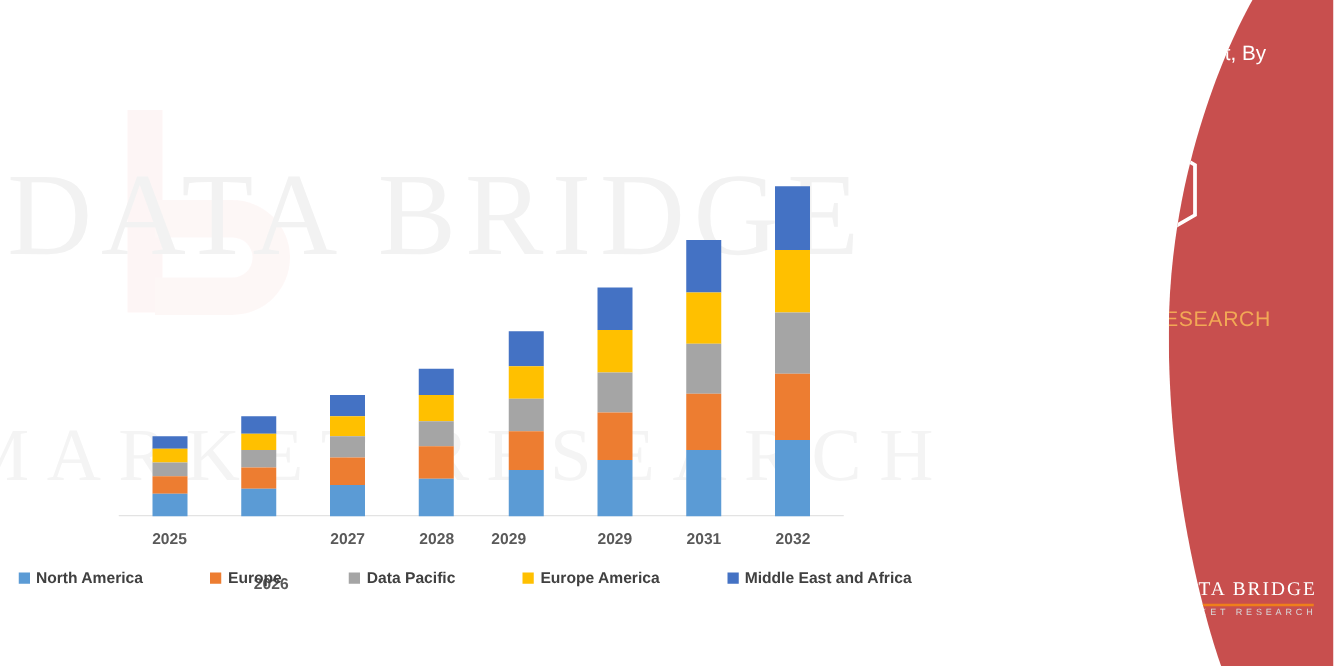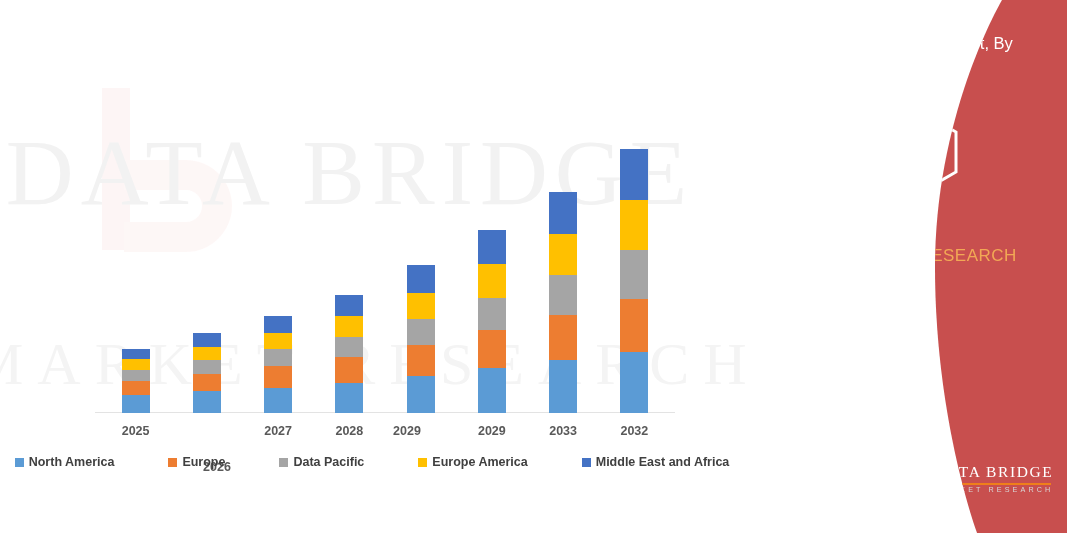--- a/index.html
+++ b/index.html
@@ -213,21 +213,21 @@
       </div>
     </div>
 
   <div class="xlabels" id="xlabels">
       <div class="xlabel" style="left: 5.625px;">2025</div>
       <div class="xlabel" style="left: 87px; margin-top: 36px;">2026</div>
       <div class="xlabel" style="left: 148.125px;">2027</div>
       <div class="xlabel" style="left: 219.375px;">2028</div>
       <div class="xlabel" style="left: 277px;">2029</div>
       <div class="xlabel" style="left: 361.875px;">2029</div>
-      <div class="xlabel" style="left: 433.125px;">2033</div>
+      <div class="xlabel" style="left: 433.125px;">2031</div>
       <div class="xlabel" style="left: 504.375px;">2032</div>
     </div>
 
   <div class="legend" id="legend">
       <div class="leg-item">
         <span class="leg-swatch" style="background: rgb(91, 155, 213);"></span>
         <span class="leg-label">North America</span>
       </div>
       <div class="leg-item">
         <span class="leg-swatch" style="background: rgb(237, 125, 49);"></span>

